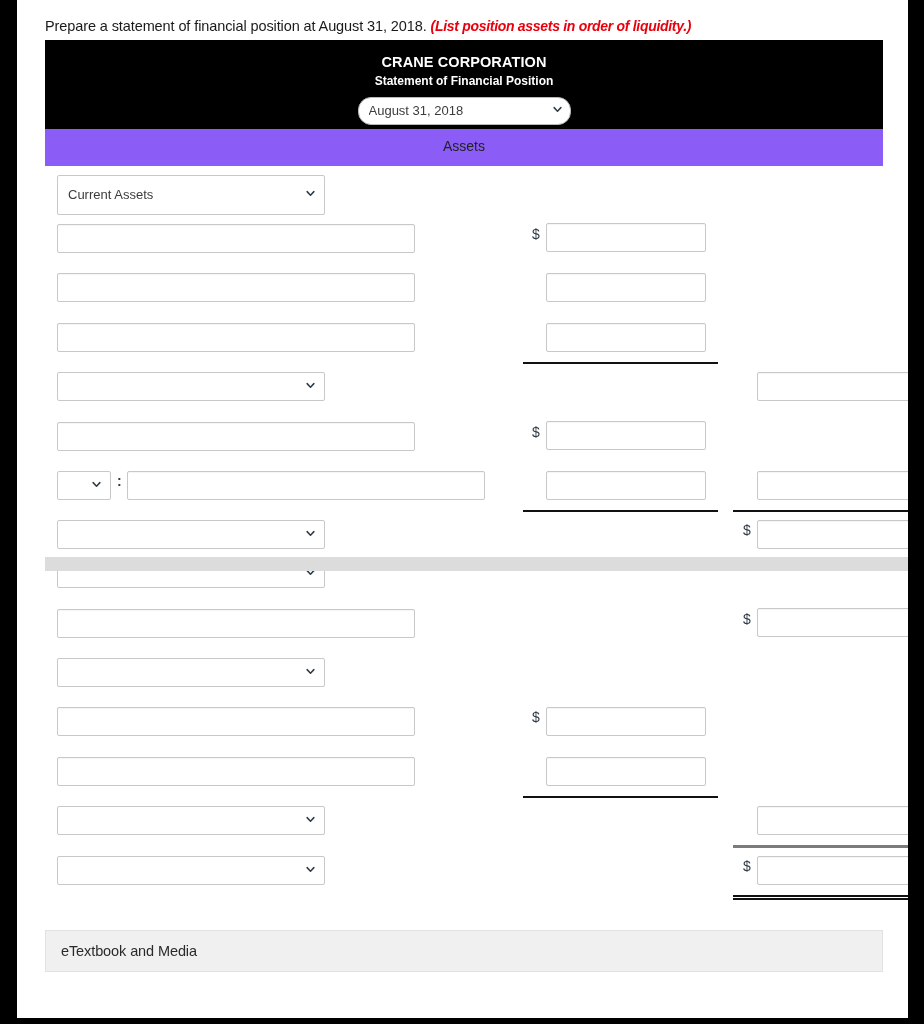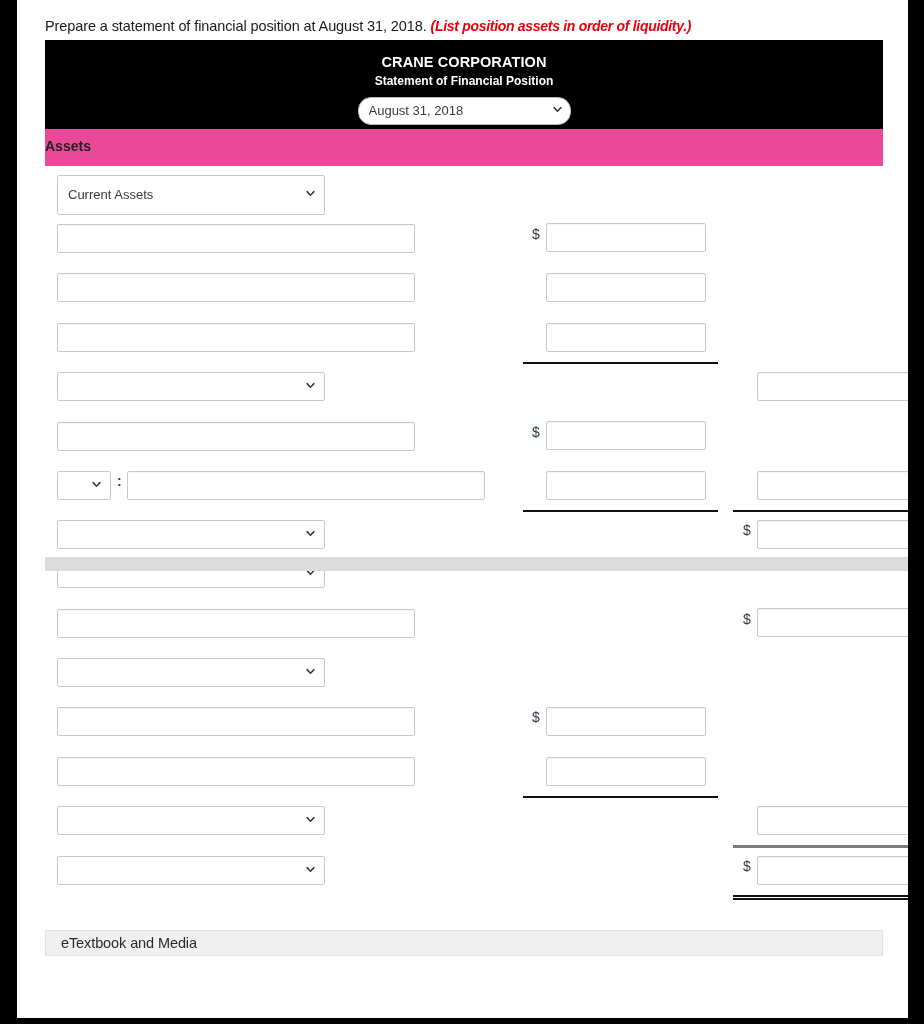--- a/index.html
+++ b/index.html
@@ -106,23 +106,24 @@
     pointer-events: none;
     color: #2f3b46;
   }
   .sel-wrap .chev svg { display: block; }
 
   #date-select-wrap { margin-top: 6px; }
   #date-select { width: 213px; height: 28px; line-height: 26px; }
 
   
   .section-band {
-    background: #ec4899;
+    background: #8b5cf6;
+    text-align: center;
     font-size: 14px;
-    font-weight: bold;
+    font-weight: normal;
     color: #222222;
     padding: 9px 0 10px 0;
     height: 37px;
   }
 
   
   .stmt-body {
     position: relative;
     background: #ffffff;
     height: 745px;
@@ -196,21 +197,21 @@
     background: #dcdcdc;
     z-index: 40;
   }
 
   
   #etextbook-bar {
     position: absolute;
     left: 28px;
     top: 930px;
     width: 838px;
-    height: 26px;
+    height: 42px;
     background: #f0f0f0;
     border: 1px solid #e2e2e2;
     display: flex;
     align-items: center;
   }
   #etextbook-label {
     font-size: 14.5px;
     color: #2a2a2a;
     padding-left: 15px;
     letter-spacing: -0.1px;

